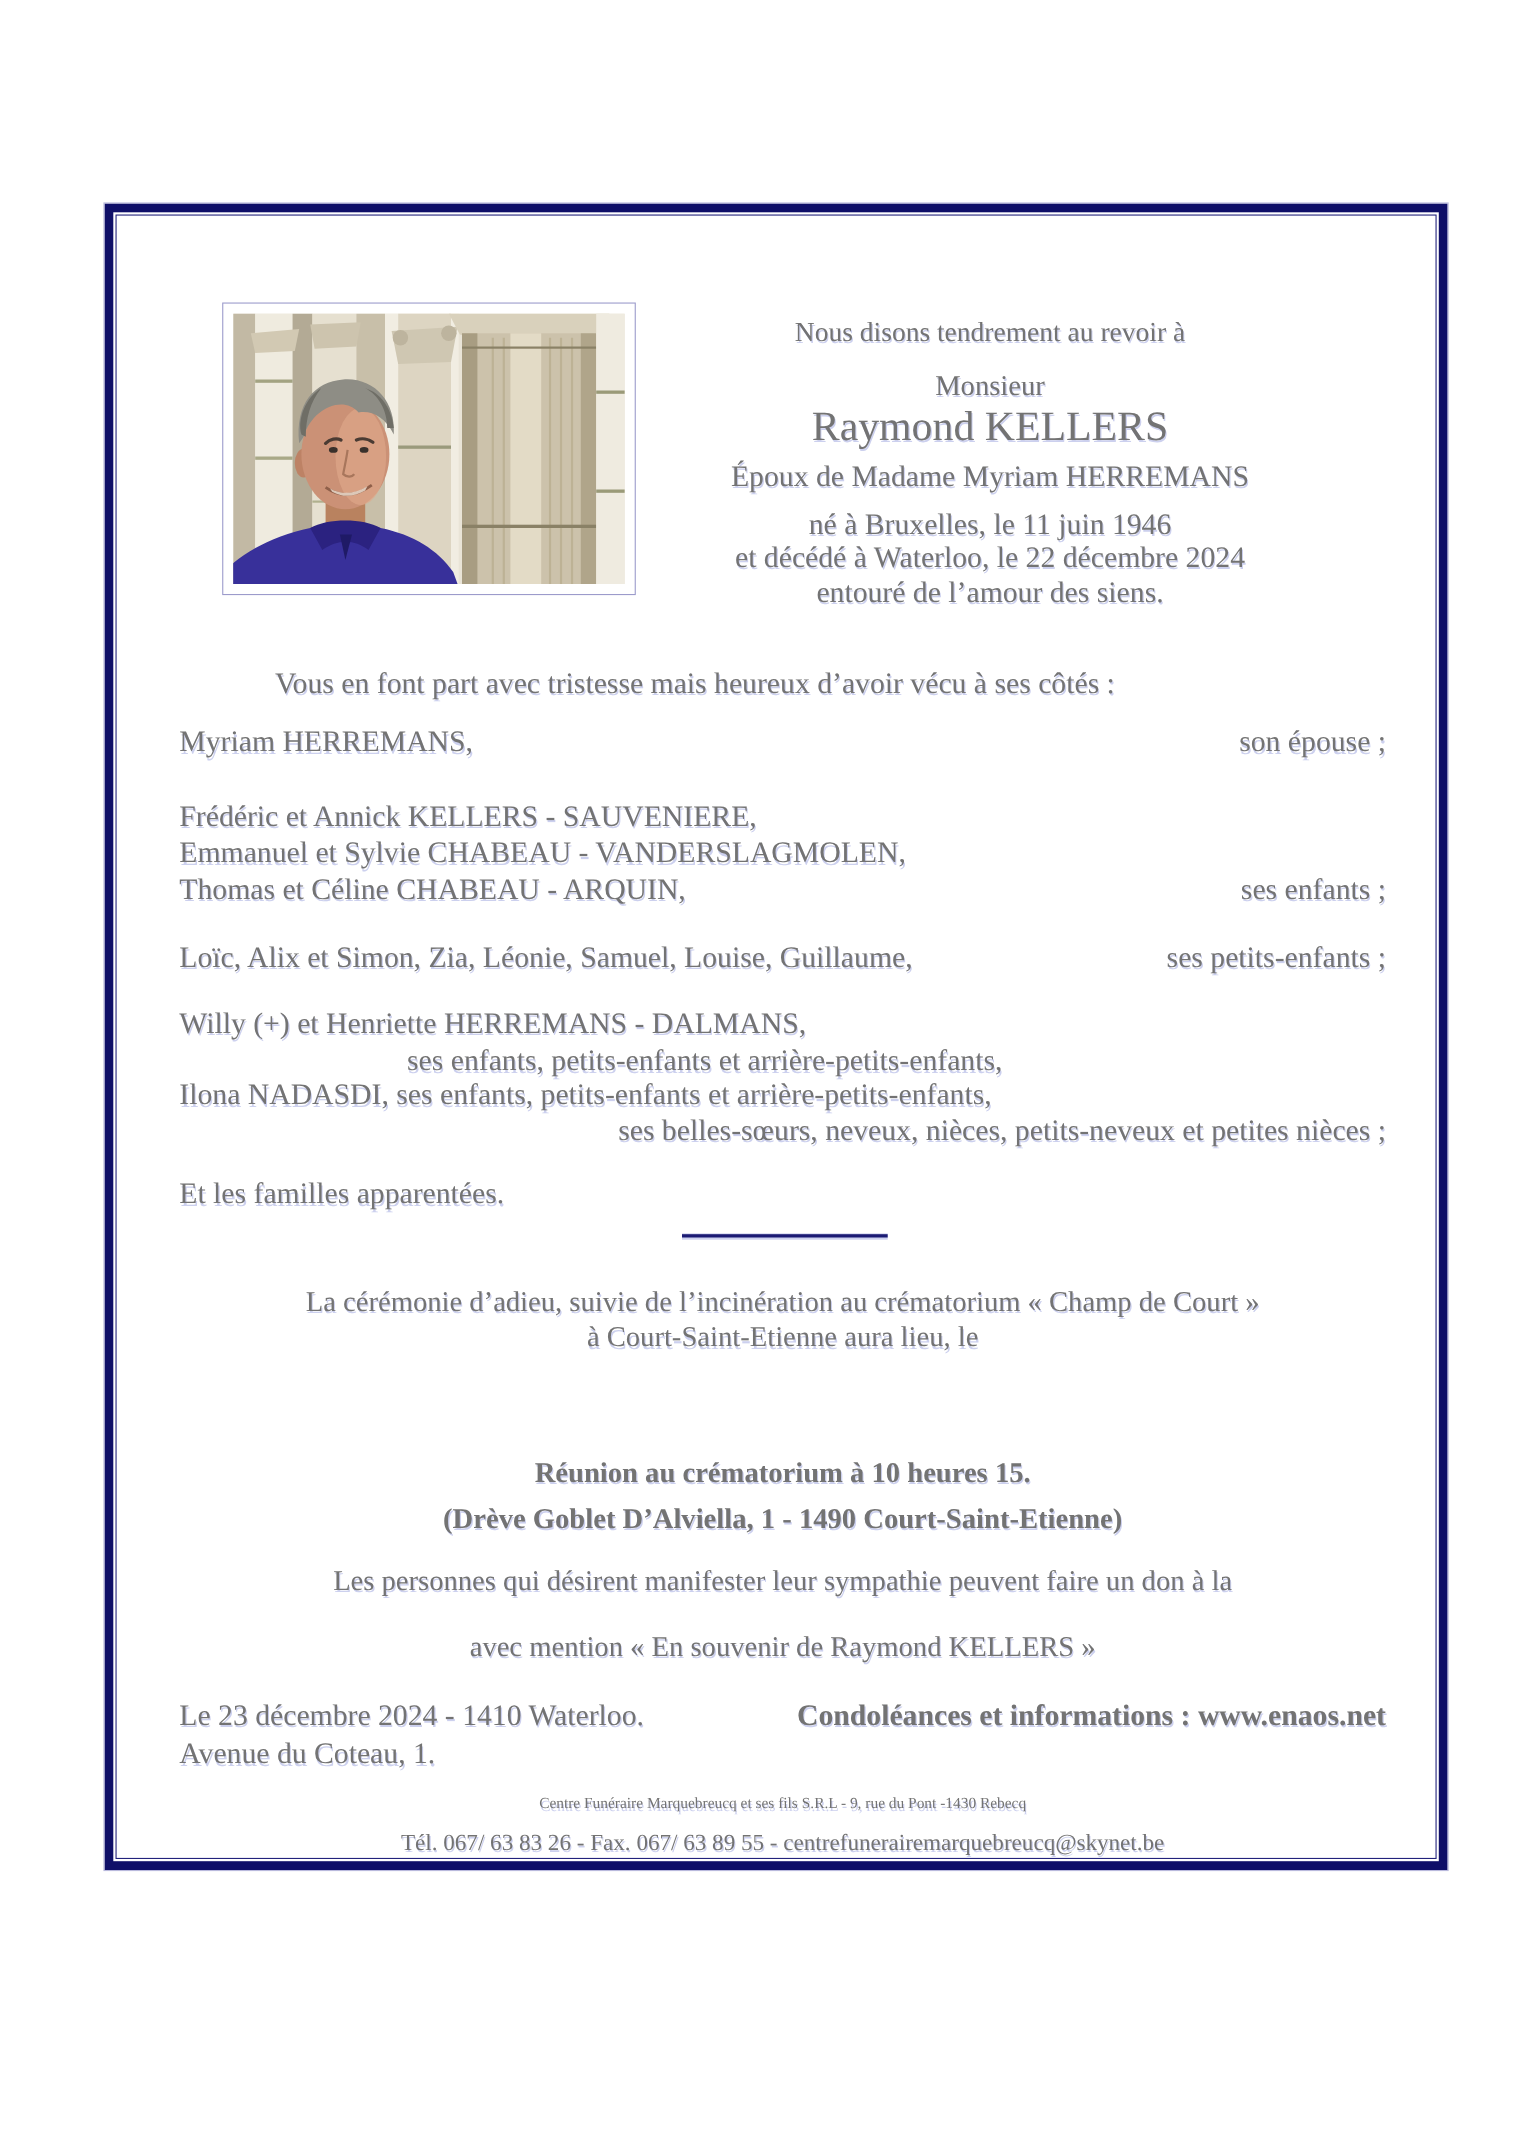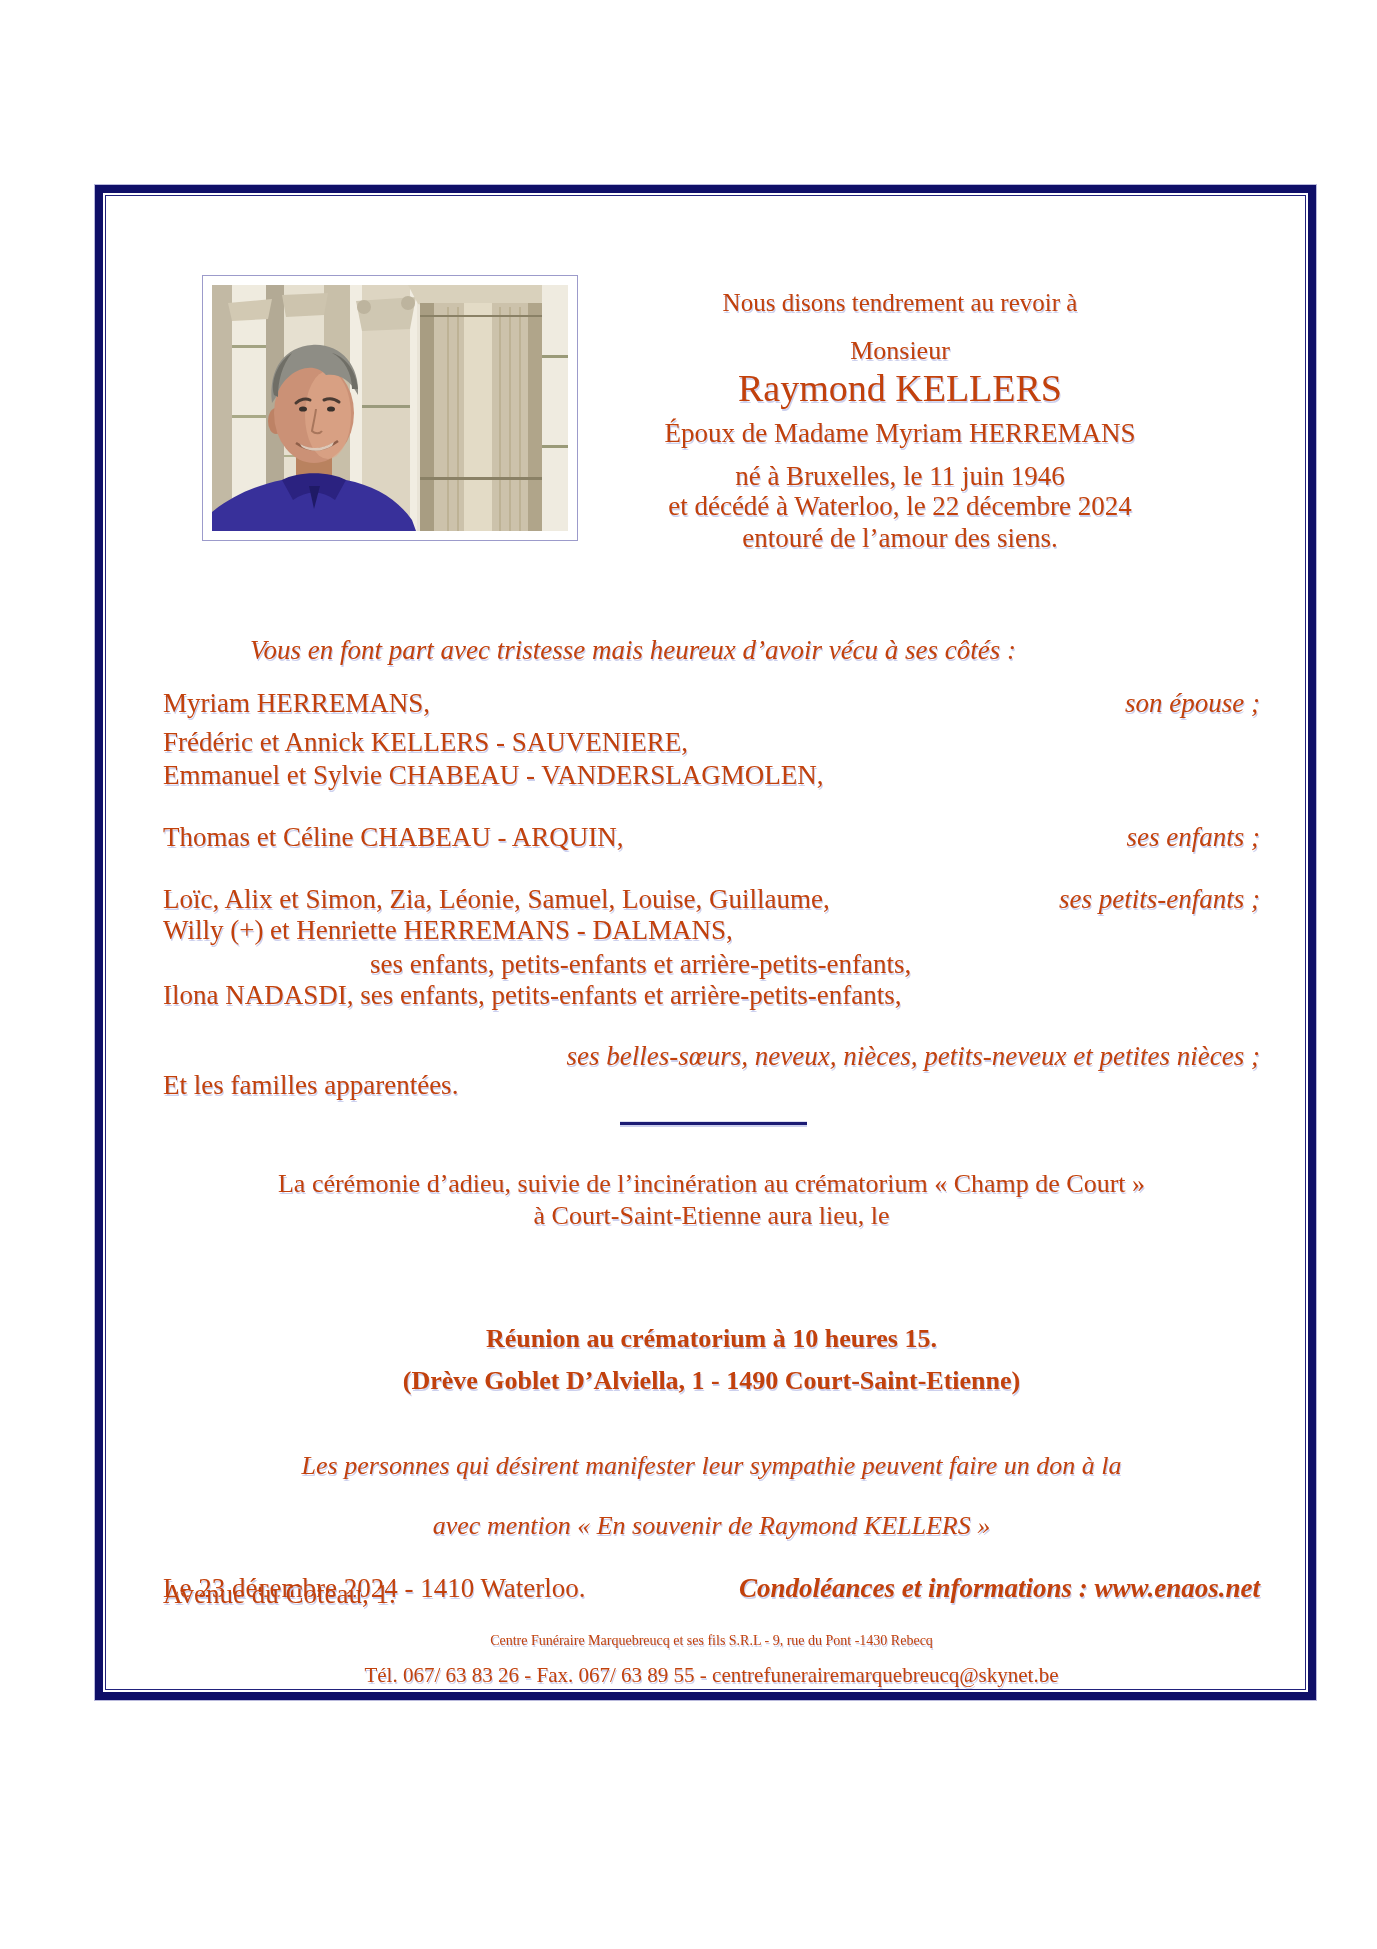--- a/index.html
+++ b/index.html
@@ -1,19 +1,19 @@
 <!DOCTYPE html>
 <html><head>
 <meta charset="utf-8">
 <style>
   html,body{margin:0;padding:0;background:#ffffff;}
   .sheet{
     position:relative;width:1377px;height:1938px;background:#ffffff;
     font-family:"Liberation Serif","DejaVu Serif",serif;
-    color:#c2410c;overflow:hidden;
+    color:#737373;overflow:hidden;
   }
   .frame{
     position:absolute;left:95px;top:185px;width:1205px;height:1499px;
     border:8px solid #0f0f68;outline:1px solid #b9b9dc;background:#ffffff;
   }
   .frame::after{
     content:"";position:absolute;inset:2px;border:1px solid #22227c;pointer-events:none;
   }
   .txt{ text-shadow:1px 2px 0 #ccd0ee; }
   
@@ -27,21 +27,21 @@
   .h-intro{font-size:25px;line-height:1;margin:0 0 23px 0;}
   .h-salut{font-size:26px;line-height:1;margin:0 0 5px 0;}
   .h-name{font-size:38px;line-height:1;font-weight:normal;margin:0 0 13px 0;}
   .h-epoux{font-size:27px;line-height:1;margin:0 0 16px 0;}
   .h-ne{font-size:27px;line-height:1;margin:0 0 3px 0;}
   .h-dec{font-size:27px;line-height:1;margin:0 0 5px 0;}
   .h-ent{font-size:27px;line-height:1;margin:0;}
   
   .row{position:absolute;left:60px;right:48px;font-size:27px;line-height:1.15;}
   .split{display:flex;justify-content:space-between;align-items:baseline;}
-  .it{font-style:italic;margin-top:29px;}
+  .it{}
   .bd{font-weight:bold;}
   .ctr{text-align:center;}
   .rgt{text-align:right;}
   .divider{
     position:absolute;left:517px;top:929px;width:187px;height:3px;background:#1b1b74;
     box-shadow:0 2px 0 #ccd0ee, 0 -1px 0 #dddff2;
   }
 </style>
 </head>
 <body>

